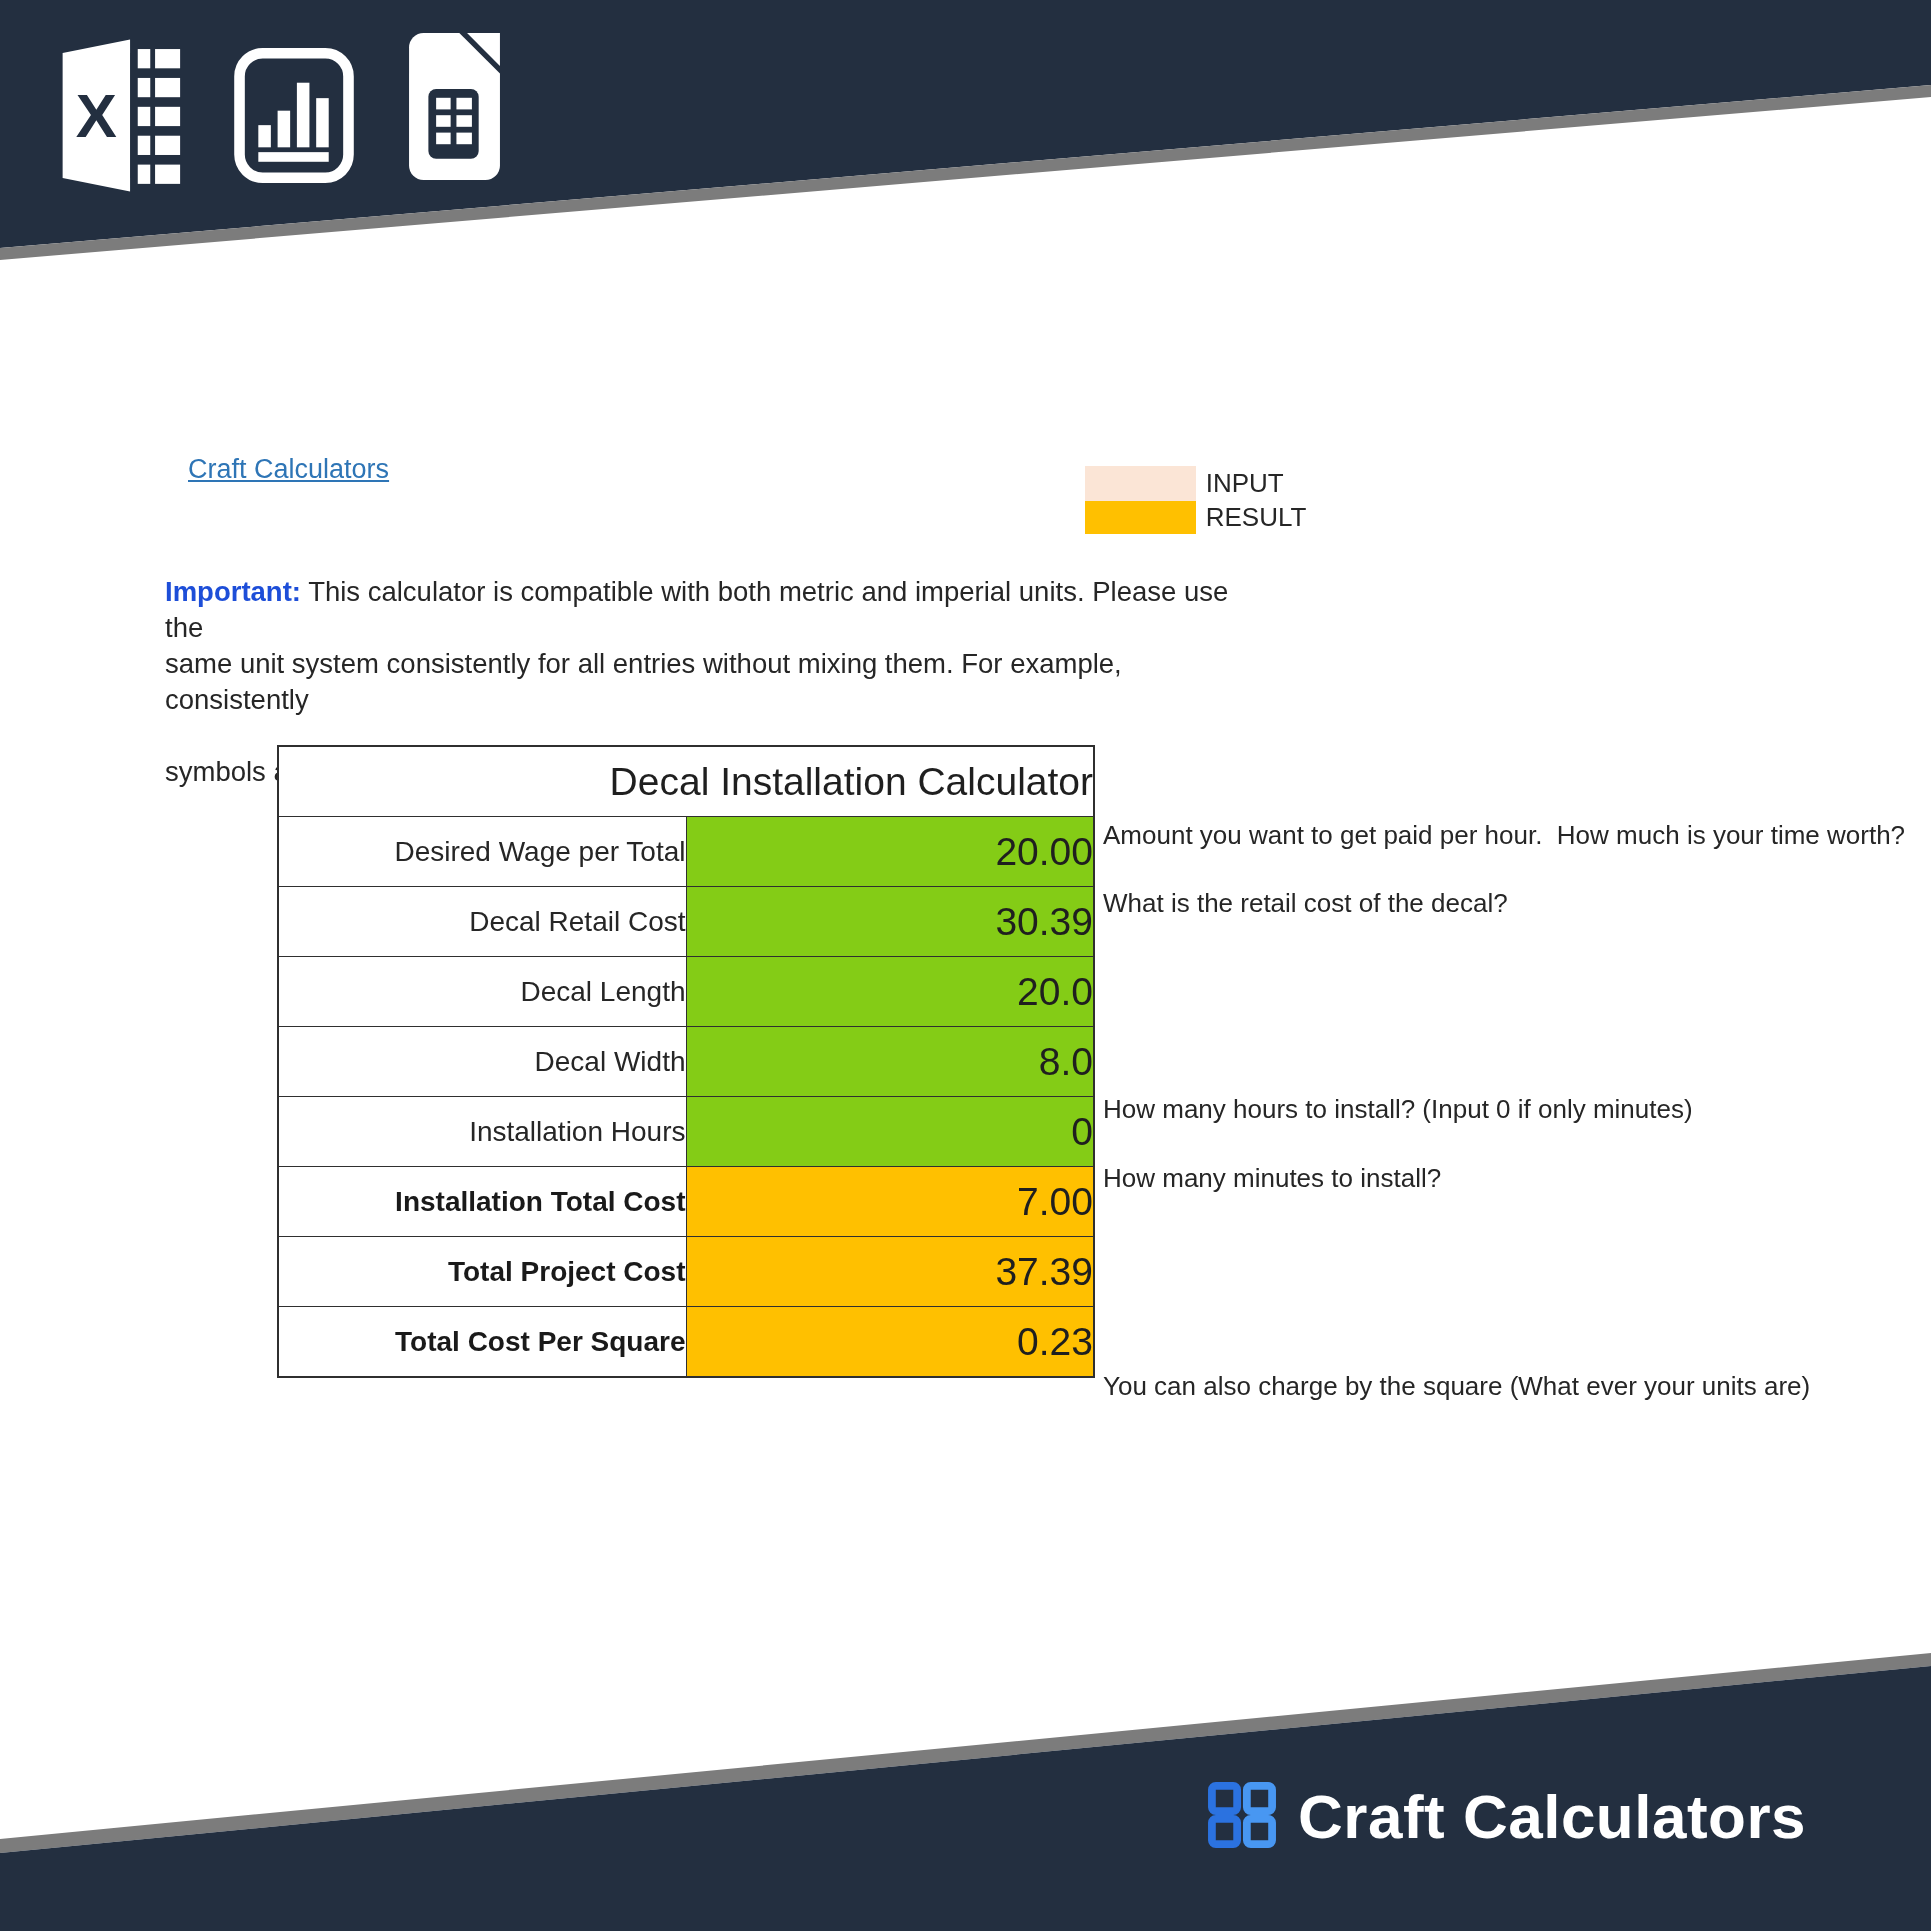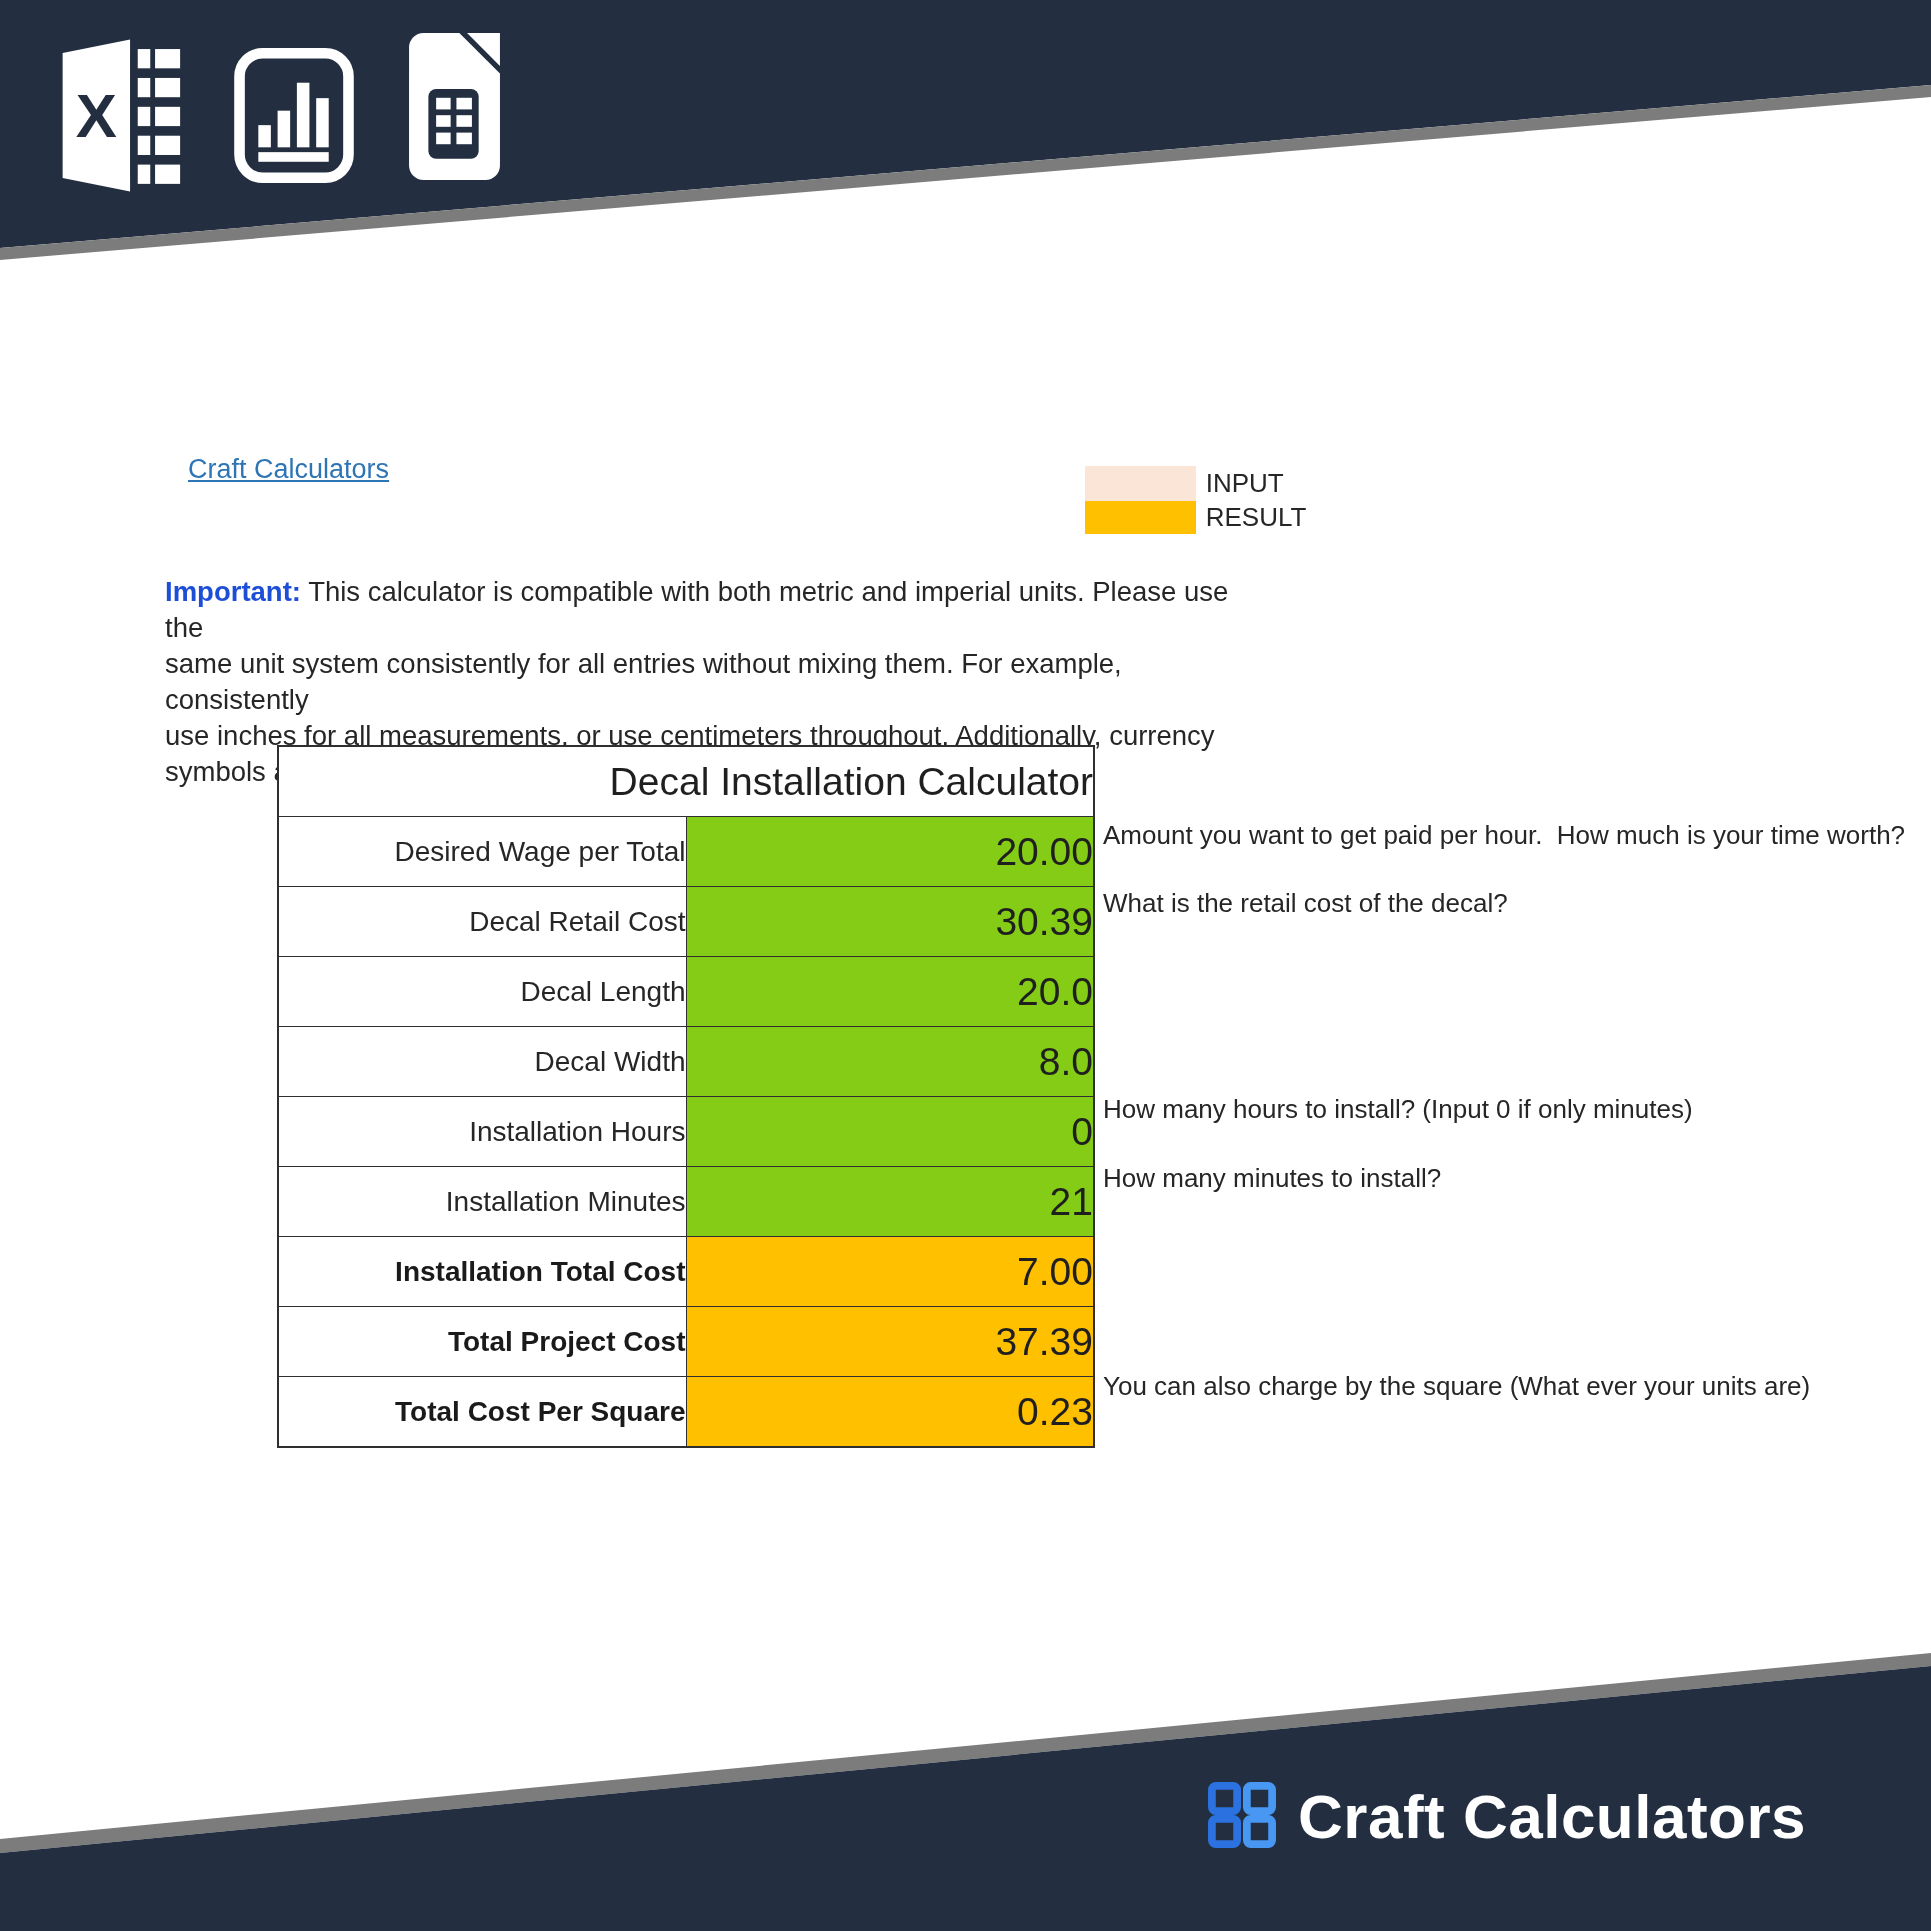--- a/index.html
+++ b/index.html
@@ -118,21 +118,21 @@
     <div class="legend-row">
       <div class="legend-swatch result"></div>
       <div class="legend-label">RESULT</div>
     </div>
   </div>
 
   <div class="notice">
     <b>Important:</b>
     <span>This calculator is compatible with both metric and imperial units. Please use the</span><br>
     <span>same unit system consistently for all entries without mixing them. For example, consistently</span><br>
-    <span>use inches for all measurements, or use centimeters throughout. Additionally, currency</span><br>
+    <br>
     <span>symbols are omitted to allow the use of your local currency.</span>
   </div>
 
   <table class="calc">
     <tbody>
         <tr>
       <td class="title" colspan="2">Decal Installation Calculator</td>
     </tr>
     <tr>
       <td class="lbl">Desired Wage per Total</td>
@@ -146,24 +146,20 @@
       <td class="lbl">Decal Length</td>
       <td class="val input">20.0</td>
     </tr>
     <tr>
       <td class="lbl">Decal Width</td>
       <td class="val input">8.0</td>
     </tr>
     <tr>
       <td class="lbl">Installation Hours</td>
       <td class="val input">0</td>
-    </tr>
-    <tr>
-      <td class="lbl">Installation Minutes</td>
-      <td class="val input">21</td>
     </tr>
     <tr>
       <td class="lbl bold">Installation Total Cost</td>
       <td class="val result">7.00</td>
     </tr>
     <tr>
       <td class="lbl bold">Total Project Cost</td>
       <td class="val result">37.39</td>
     </tr>
     <tr>

